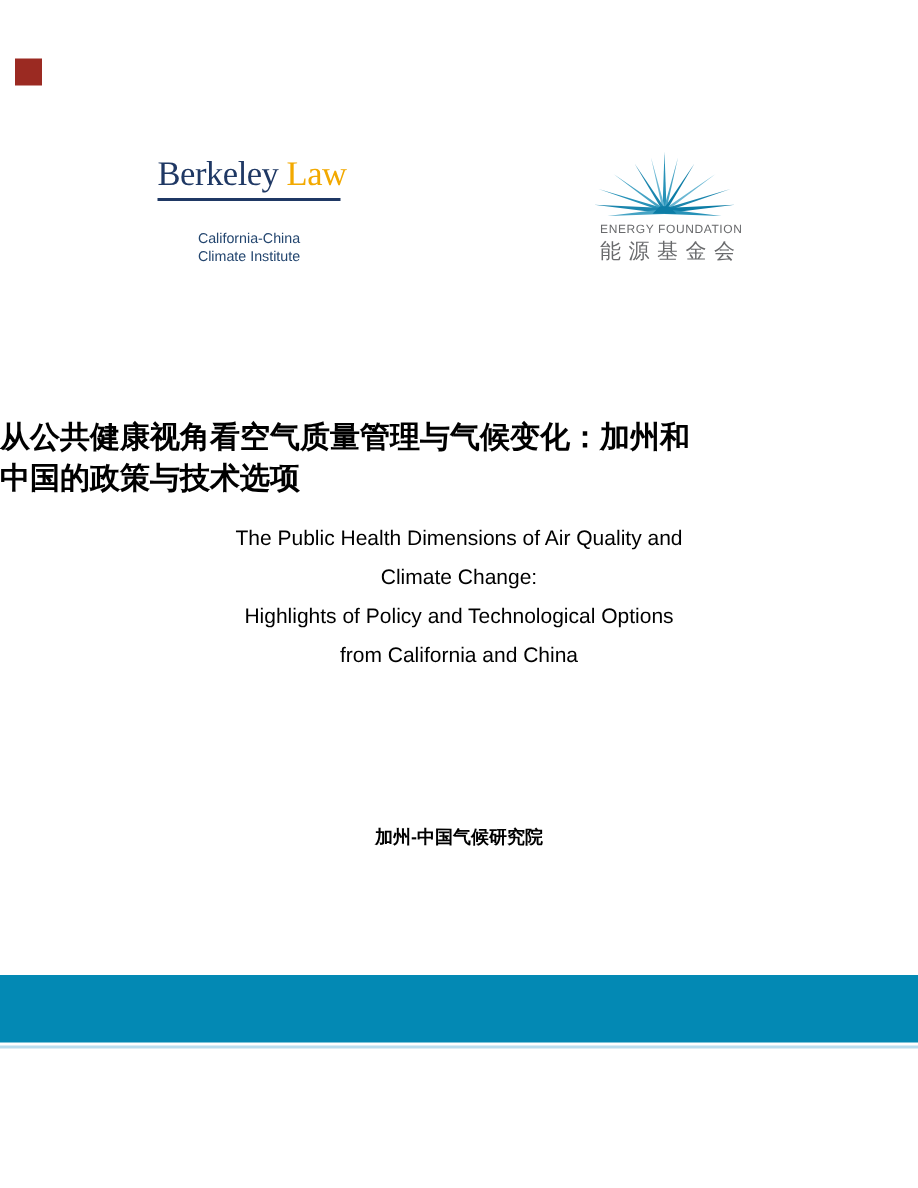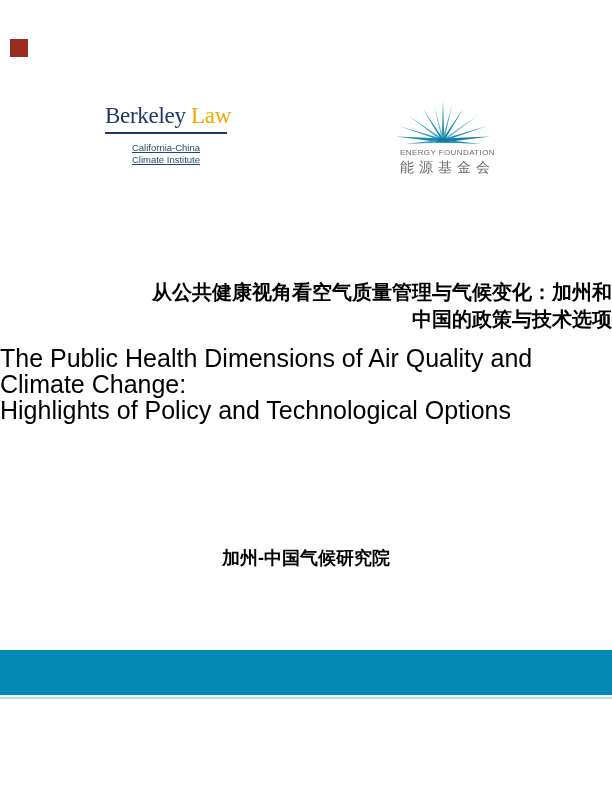--- a/index.html
+++ b/index.html
@@ -36,25 +36,24 @@
     line-height: 26px;
   }
   .bk-navy { color: #1f3864; }
   .bk-gold { color: #f2a900; }
   .bk-rule {
     margin-top: 3px;
     border-top: 2px solid #1f3864;
     width: 100%;
   }
   .bk-sub {
-    margin-top: 8px;
+    margin-top: 20px;
     font-size: 9.5px;
     line-height: 11.5px;
     color: #24466f;
-    text-decoration: underline;
   }
 
   
   .ef {
     position: absolute;
     left: 391px; top: 101px;
     width: 104px;
     text-align: right;
   }
   .ef svg { display: block; margin: 0 auto; }
@@ -72,42 +71,42 @@
     padding-left: 5px;
     color: #696a6c;
     white-space: nowrap;
   }
 
   
   .title-zh {
     position: absolute;
     left: 0; top: 279px;
     width: 612px;
-    text-align: right;
+    text-align: left;
     font-size: 20px;
     font-weight: bold;
     line-height: 27px;
   }
   .title-en {
     position: absolute;
     left: 0; top: 345px;
     width: 612px;
-    text-align: left;
-    font-size: 25px;
+    text-align: center;
+    font-size: 14px;
     font-weight: normal;
     line-height: 26px;
   }
 
   
   .publisher {
     position: absolute;
     left: 0; top: 547px;
     width: 612px;
     text-align: center;
-    font-size: 18px;
+    font-size: 12px;
     font-weight: bold;
     line-height: 23px;
   }
 
   
   .band {
     position: absolute;
     left: 0; top: 650px;
     width: 612px; height: 45px;
     background: #0389b4;
@@ -166,20 +165,21 @@
 
   <div class="title-zh">
     <div>从公共健康视角看空气质量管理与气候变化：加州和</div>
     <div>中国的政策与技术选项</div>
   </div>
 
   <div class="title-en">
     <div>The Public Health Dimensions of Air Quality and</div>
     <div>Climate Change:</div>
     <div>Highlights of Policy and Technological Options</div>
+    <div>from California and China</div>
   </div>
 
   <div class="publisher">
     <div>加州-中国气候研究院</div>
   </div>
 
   <div class="band"></div>
   <div class="hairline"></div>
 
 </div>

